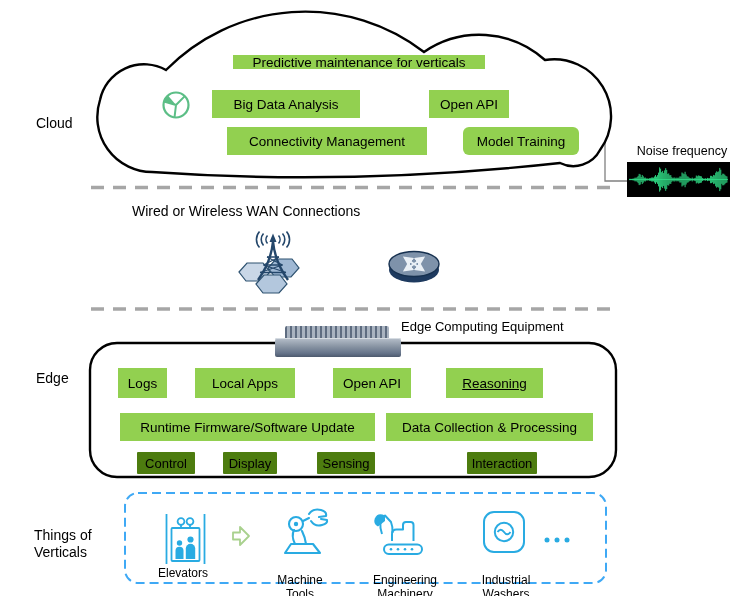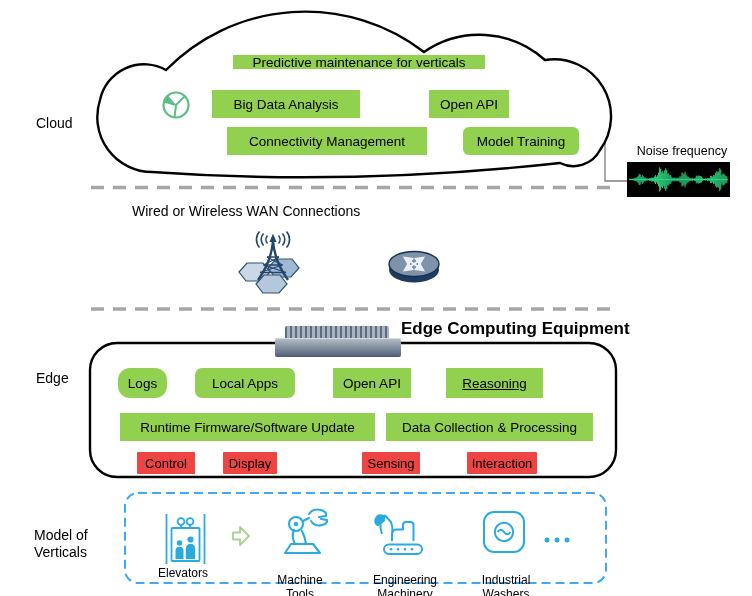--- a/index.html
+++ b/index.html
@@ -1,24 +1,24 @@
 <!DOCTYPE html>
 <html><head>
 <meta charset="utf-8">
 <style>
   html,body{margin:0;padding:0;background:#fff;}
   .canvas{position:relative;width:752px;height:596px;background:#fff;overflow:hidden;
           font-family:"Liberation Sans","DejaVu Sans",sans-serif;color:#000;}
   .layer{position:absolute;left:0;top:0;}
   .lbl{position:absolute;font-size:14px;color:#000;white-space:nowrap;}
-  .lbl.small{font-size:17px;font-weight:bold;}
+  .lbl.small{font-size:13px;}
   .lbl.tiny{font-size:12.5px;}
   .gb{position:absolute;background:#92D050;color:#000;font-size:13.5px;
       display:flex;align-items:center;justify-content:center;text-align:center;white-space:nowrap;}
-  .fb{position:absolute;background:#ef4444;color:#000;font-size:13px;border-radius:1px;
+  .fb{position:absolute;background:#4d7c0f;color:#000;font-size:13px;border-radius:1px;
       display:flex;align-items:center;justify-content:center;white-space:nowrap;}
   .cap{position:absolute;font-size:12px;line-height:13.5px;text-align:center;color:#000;}
   .wrap{white-space:normal;margin-top:20px;}
   .things-label{position:absolute;font-size:14px;line-height:17px;width:72px;white-space:normal;}
   
   .device{position:absolute;left:275px;top:326px;width:126px;height:31px;}
   .device-fins{position:absolute;left:10px;right:12px;top:0;height:14px;border-radius:2px 2px 0 0;
       background:repeating-linear-gradient(90deg,#66descript 0,#66descript 0);}
   .device-fins{background:repeating-linear-gradient(90deg,#5e6c80 0 2px,#a9b3c0 2px 5px);}
   .device-body{position:absolute;left:0;top:12px;right:0;height:19px;border-radius:2px;
@@ -135,21 +135,21 @@
 
     <g fill="#29ABE2">
       <circle cx="547" cy="540" r="2.5"></circle>
         <circle cx="557" cy="540" r="2.5"></circle>
         <circle cx="567" cy="540" r="2.5"></circle>
     </g>
   </svg>
 
   <div class="lbl" style="left:36px;top:115px;">Cloud</div>
   <div class="lbl" style="left:36px;top:370px;">Edge</div>
-  <div class="things-label" style="left:34px;top:527px;">Model of Verticals</div>
+  <div class="things-label" style="left:34px;top:527px;">Things of Verticals</div>
   <div class="lbl" style="left:97px;top:203px;margin-left:35px;">Wired or Wireless WAN Connections</div>
   <div class="lbl small" style="left:401px;top:319px;">Edge Computing Equipment</div>
   <div class="lbl tiny" style="left:630px;top:144px;width:104px;text-align:center;">Noise frequency</div>
 
   <div class="gb" style="left:233px;top:55px;width:252px;height:14px;">Predictive maintenance for verticals</div>
   <div class="gb" style="left:212px;top:90px;width:148px;height:28px;">Big Data Analysis</div>
   <div class="gb" style="left:429px;top:90px;width:80px;height:28px;">Open API</div>
   <div class="gb" style="left:227px;top:127px;width:200px;height:28px;text-align:center;">Connectivity Management</div>
   <div class="gb" style="left:463px;top:127px;width:116px;height:28px;border-radius:6px;">Model Training</div>
 
@@ -158,30 +158,30 @@
       <line x1="2" y1="17.5" x2="101" y2="17.5" stroke="#31E088" stroke-width="0.8"></line>
       <path id="wavepath" d="M3.00 16.69V18.31M4.02 17.14V17.86M5.04 16.73V18.27M6.06 16.69V18.31M7.08 16.31V18.69M8.10 15.58V19.42M9.12 15.93V19.07M10.14 15.04V19.96M11.16 13.85V21.15M12.18 11.89V23.11M13.20 12.41V22.59M14.22 15.01V19.99M15.24 12.95V22.05M16.26 14.30V20.70M17.28 15.75V19.25M18.30 15.54V19.46M19.32 16.48V18.52M20.34 16.42V18.58M21.36 16.72V18.28M22.38 16.16V18.84M23.40 16.11V18.89M24.42 15.56V19.44M25.44 15.49V19.51M26.46 15.67V19.33M27.48 14.50V20.50M28.50 13.04V21.96M29.52 14.67V20.33M30.54 13.14V21.86M31.56 10.65V24.35M32.58 5.39V29.61M33.60 6.71V28.29M34.62 10.16V24.84M35.64 8.93V26.07M36.66 11.06V23.94M37.68 8.37V26.63M38.70 6.17V28.83M39.72 7.92V27.08M40.74 11.84V23.16M41.76 11.42V23.58M42.78 13.23V21.77M43.80 13.11V21.89M44.82 15.17V19.83M45.84 16.09V18.91M46.86 15.57V19.43M47.88 15.56V19.44M48.90 16.24V18.76M49.92 15.59V19.41M50.94 15.93V19.07M51.96 15.56V19.44M52.98 14.35V20.65M54.00 14.54V20.46M55.02 10.49V24.51M56.04 11.37V23.63M57.06 12.11V22.89M58.08 9.78V25.22M59.10 12.50V22.50M60.12 14.30V20.70M61.14 14.63V20.37M62.16 15.63V19.37M63.18 16.08V18.92M64.20 16.51V18.49M65.22 15.56V19.44M66.24 16.62V18.38M67.26 16.23V18.77M68.28 15.84V19.16M69.30 13.56V21.44M70.32 14.29V20.71M71.34 13.41V21.59M72.36 13.79V21.21M73.38 14.11V20.89M74.40 14.39V20.61M75.42 15.94V19.06M76.44 16.60V18.40M77.46 16.63V18.37M78.48 16.32V18.68M79.50 16.75V18.25M80.52 15.90V19.10M81.54 16.29V18.71M82.56 16.21V18.79M83.58 13.81V21.19M84.60 13.89V21.11M85.62 14.57V20.43M86.64 12.90V22.10M87.66 13.33V21.67M88.68 10.73V24.27M89.70 9.32V25.68M90.72 10.07V24.93M91.74 9.38V25.62M92.76 5.92V29.08M93.78 7.68V27.32M94.80 13.14V21.86M95.82 11.68V23.32M96.84 11.80V23.20M97.86 12.82V22.18M98.88 13.96V21.04M99.90 14.44V20.56" stroke="#31E088" stroke-width="0.9" fill="none"></path>
     </svg>
   </div>
 
   <div class="device">
     <div class="device-fins"></div>
     <div class="device-body"></div>
   </div>
 
-  <div class="gb" style="left:118px;top:368px;width:49px;height:30px;border-radius:12px;">Logs</div>
-  <div class="gb" style="left:195px;top:368px;width:100px;height:30px;border-radius:7px;">Local Apps</div>
+  <div class="gb" style="left:118px;top:368px;width:49px;height:30px;">Logs</div>
+  <div class="gb" style="left:195px;top:368px;width:100px;height:30px;">Local Apps</div>
   <div class="gb" style="left:333px;top:368px;width:78px;height:30px;">Open API</div>
   <div class="gb" style="left:446px;top:368px;width:97px;height:30px;text-decoration:underline;">Reasoning</div>
   <div class="gb" style="left:386px;top:413px;width:207px;height:28px;">Data Collection &amp; Processing</div>
   <div class="gb" style="left:120px;top:413px;width:255px;height:28px;">Runtime Firmware/Software Update</div>
 
   <div class="fb" style="left:137px;top:452px;width:58px;height:22px;">Control</div>
   <div class="fb" style="left:223px;top:452px;width:54px;height:22px;">Display</div>
-  <div class="fb" style="left:317px;top:452px;width:58px;height:22px;margin-left:45px;">Sensing</div>
+  <div class="fb" style="left:317px;top:452px;width:58px;height:22px;">Sensing</div>
   <div class="fb" style="left:423px;top:452px;width:70px;height:22px;margin-left:44px;">Interaction</div>
 
   <div class="cap" style="left:148px;top:567px;width:70px;">Elevators</div>
   <div class="cap wrap" style="left:268px;top:554px;width:64px;">Machine Tools</div>
   <div class="cap wrap" style="left:360px;top:554px;width:90px;">Engineering Machinery</div>
   <div class="cap wrap" style="left:466px;top:554px;width:80px;">Industrial Washers</div>
 
 </div>
 
 </body></html>

